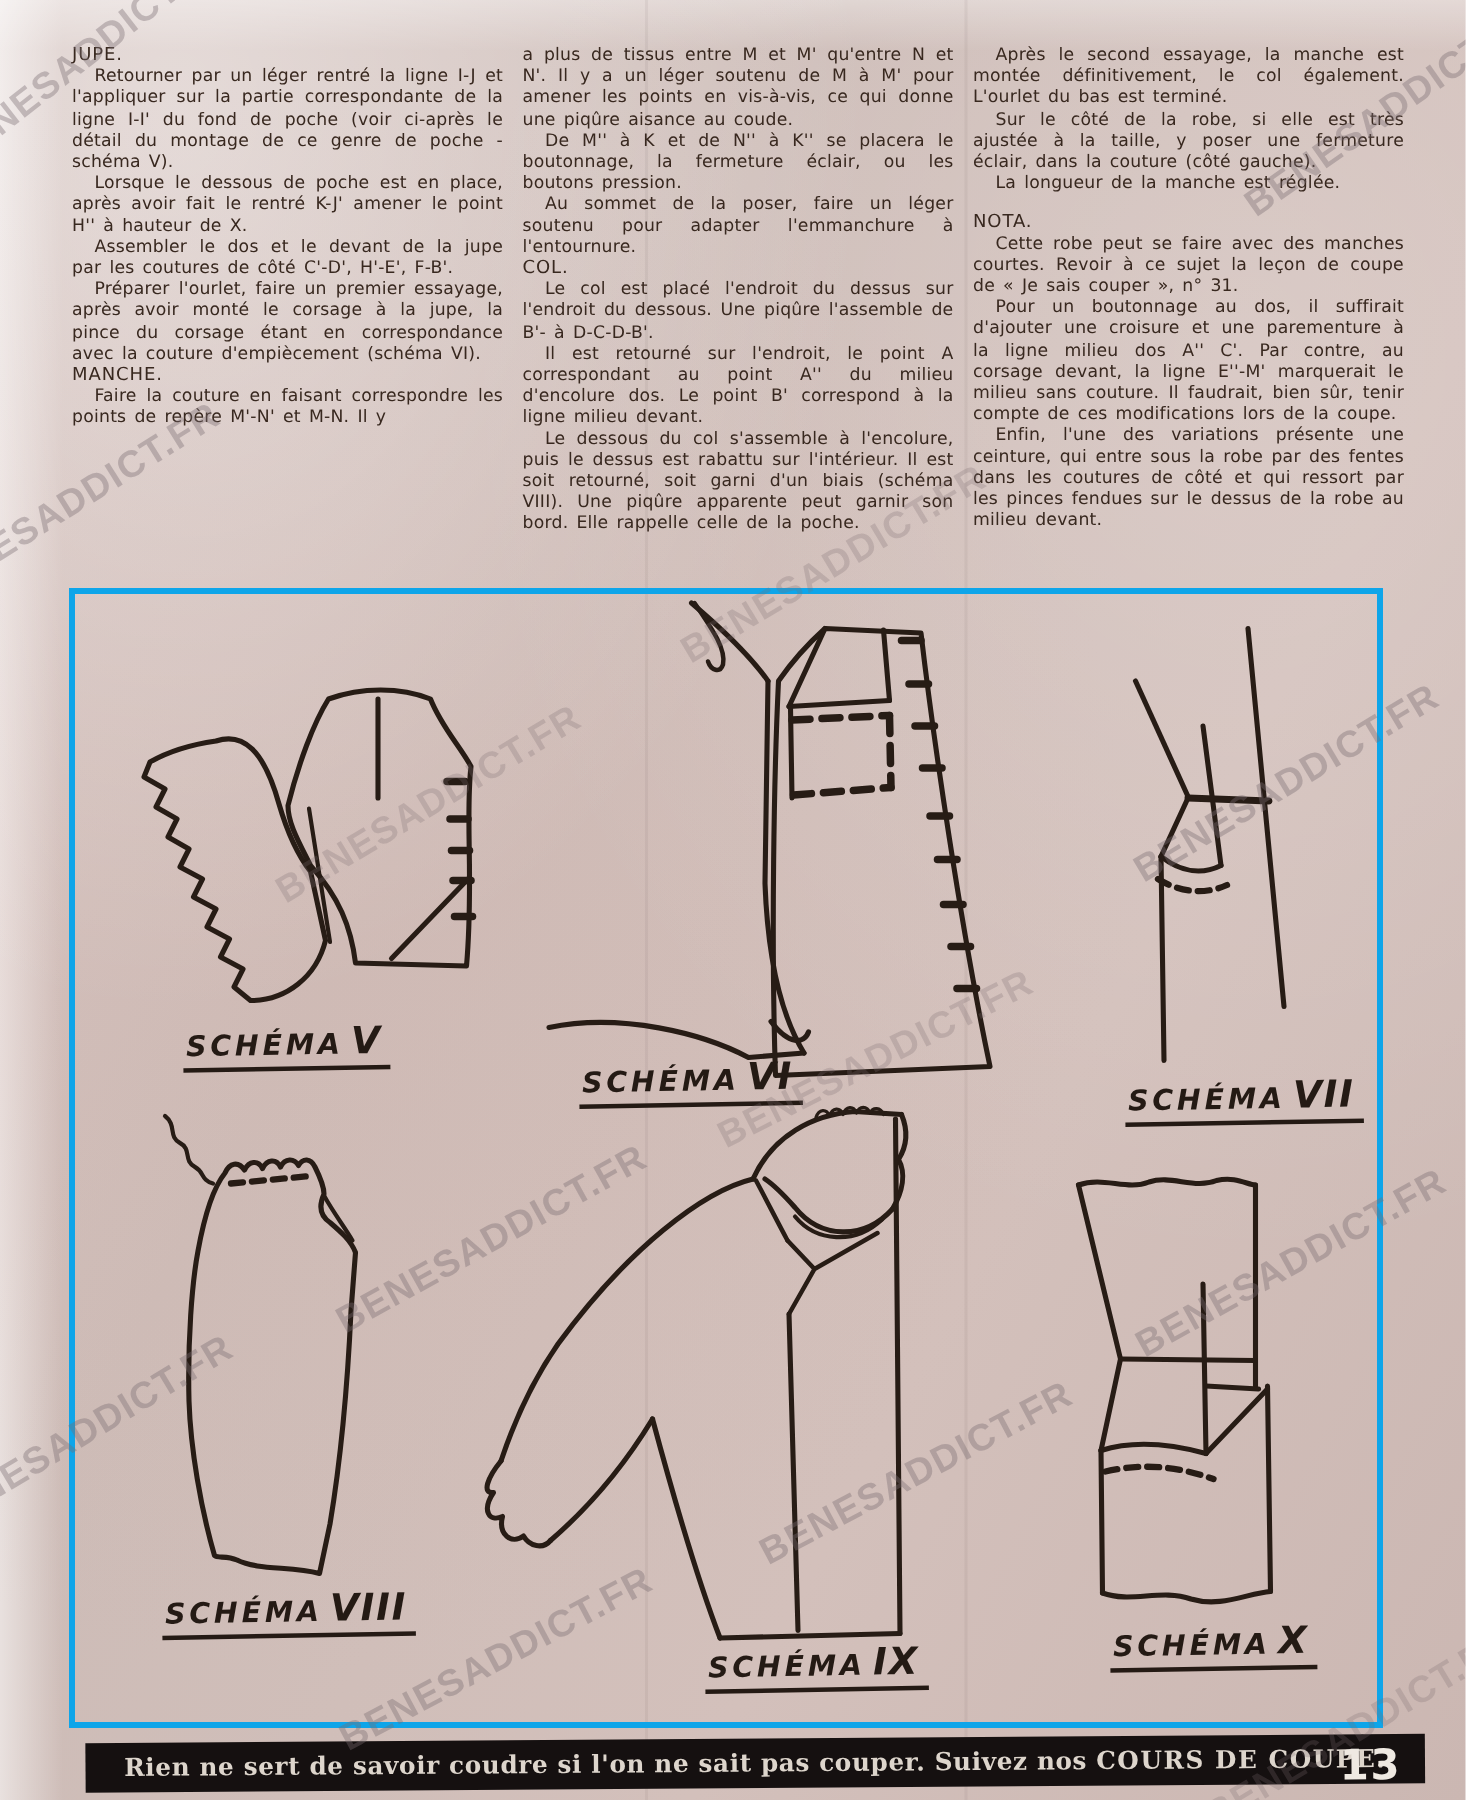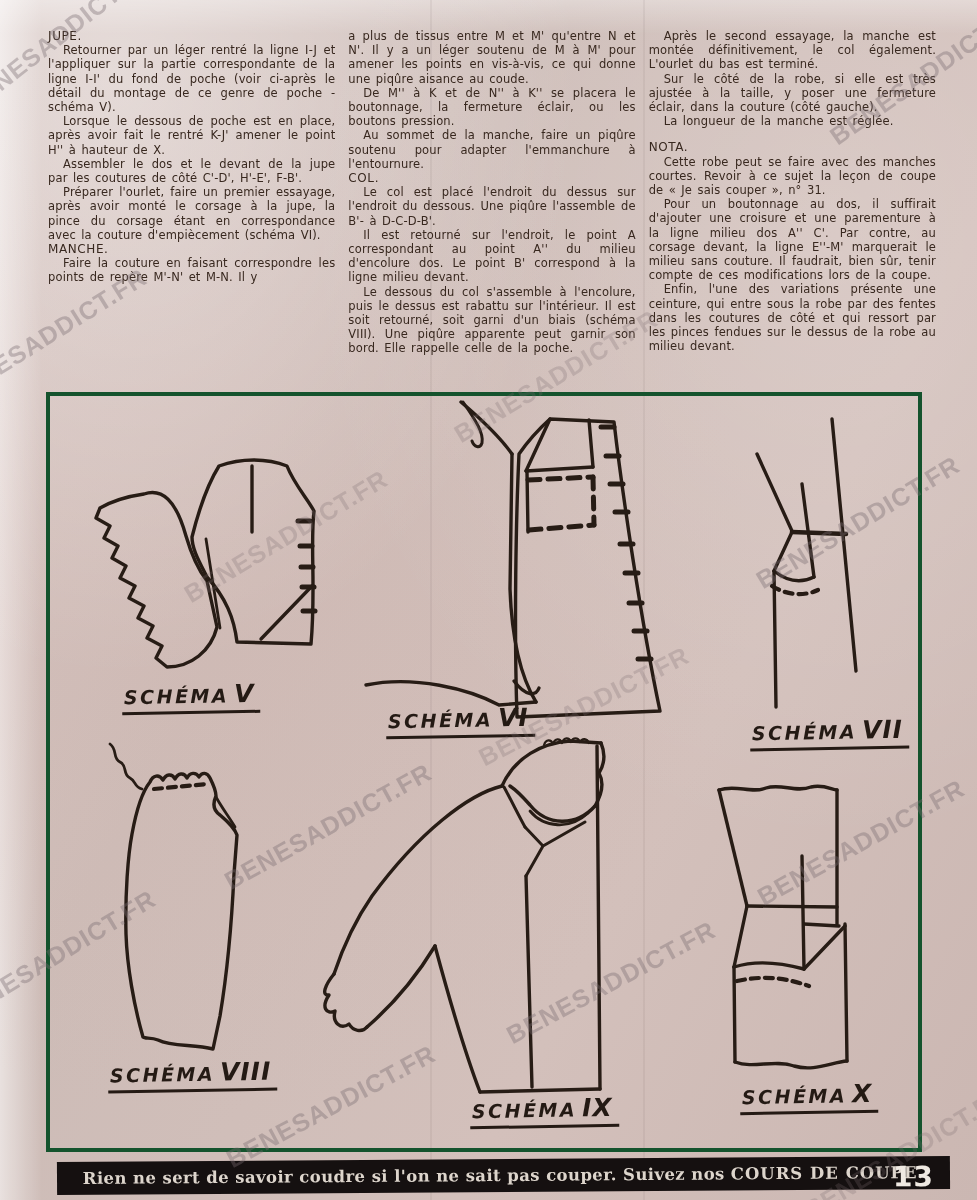--- a/index.html
+++ b/index.html
@@ -22,21 +22,21 @@
     display:flex;gap:13px;color:#38281f;
   }
   .col{flex:1;text-align:justify;font-size:11.5px;line-height:14.2px;word-spacing:1.6px;letter-spacing:0.15px;}
   .col p{margin:0;text-indent:15px;}
   .col p.noindent{text-indent:0;}
   .col .heading{margin:0;font-size:12px;font-weight:normal;letter-spacing:0.6px;text-indent:0;}
   .col .heading.gap{margin-top:12px;}
   
   .figure-box{
     position:absolute;left:46px;top:392px;width:868px;height:752px;
-    border:4px solid #14532d;
+    border:4px solid #0ea5e9;
   }
   .schema{position:absolute;}
   .schema path,.schema line,.schema polyline{stroke:#271c15;stroke-width:3.4;fill:none;stroke-linecap:round;stroke-linejoin:round;}
   .schema .thin{stroke-width:2.2;}
   .schema .bold{stroke-width:4.6;}
   .schema .tick{stroke-width:5;}
   .schema .dash{stroke-width:5;stroke-dasharray:12 8;}
   .schema .dash2{stroke-width:4.2;stroke-dasharray:8 6;}
   .schema-label{
     position:absolute;color:#241a14;font-style:italic;font-weight:bold;
@@ -76,21 +76,21 @@
     <p>Retourner par un léger rentré la ligne I-J et l'appliquer sur la partie correspondante de la ligne I-I' du fond de poche (voir ci-après le détail du montage de ce genre de poche - schéma V).</p>
     <p>Lorsque le dessous de poche est en place, après avoir fait le rentré K-J' amener le point H'' à hauteur de X.</p>
     <p>Assembler le dos et le devant de la jupe par les coutures de côté C'-D', H'-E', F-B'.</p>
     <p>Préparer l'ourlet, faire un premier essayage, après avoir monté le corsage à la jupe, la pince du corsage étant en correspondance avec la couture d'empiècement (schéma VI).</p>
     <h3 class="heading">MANCHE.</h3>
     <p>Faire la couture en faisant correspondre les points de repère M'-N' et M-N. Il y</p>
   </div>
   <div class="col">
     <p class="noindent">a plus de tissus entre M et M' qu'entre N et N'. Il y a un léger soutenu de M à M' pour amener les points en vis-à-vis, ce qui donne une piqûre aisance au coude.</p>
     <p>De M'' à K et de N'' à K'' se placera le boutonnage, la fermeture éclair, ou les boutons pression.</p>
-    <p>Au sommet de la manche, faire un piqûre soutenu pour adapter l'emmanchure à l'entournure.</p>
+    <p>Au sommet de la poser, faire un léger soutenu pour adapter l'emmanchure à l'entournure.</p>
     <h3 class="heading">COL.</h3>
     <p>Le col est placé l'endroit du dessus sur l'endroit du dessous. Une piqûre l'assemble de B'- à D-C-D-B'.</p>
     <p>Il est retourné sur l'endroit, le point A correspondant au point A'' du milieu d'encolure dos. Le point B' correspond à la ligne milieu devant.</p>
     <p>Le dessous du col s'assemble à l'encolure, puis le dessus est rabattu sur l'intérieur. Il est soit retourné, soit garni d'un biais (schéma VIII). Une piqûre apparente peut garnir son bord. Elle rappelle celle de la poche.</p>
   </div>
   <div class="col">
     <p>Après le second essayage, la manche est montée définitivement, le col également. L'ourlet du bas est terminé.</p>
     <p>Sur le côté de la robe, si elle est très ajustée à la taille, y poser une fermeture éclair, dans la couture (côté gauche).</p>
     <p>La longueur de la manche est réglée.</p>
     <h3 class="heading gap">NOTA.</h3>

